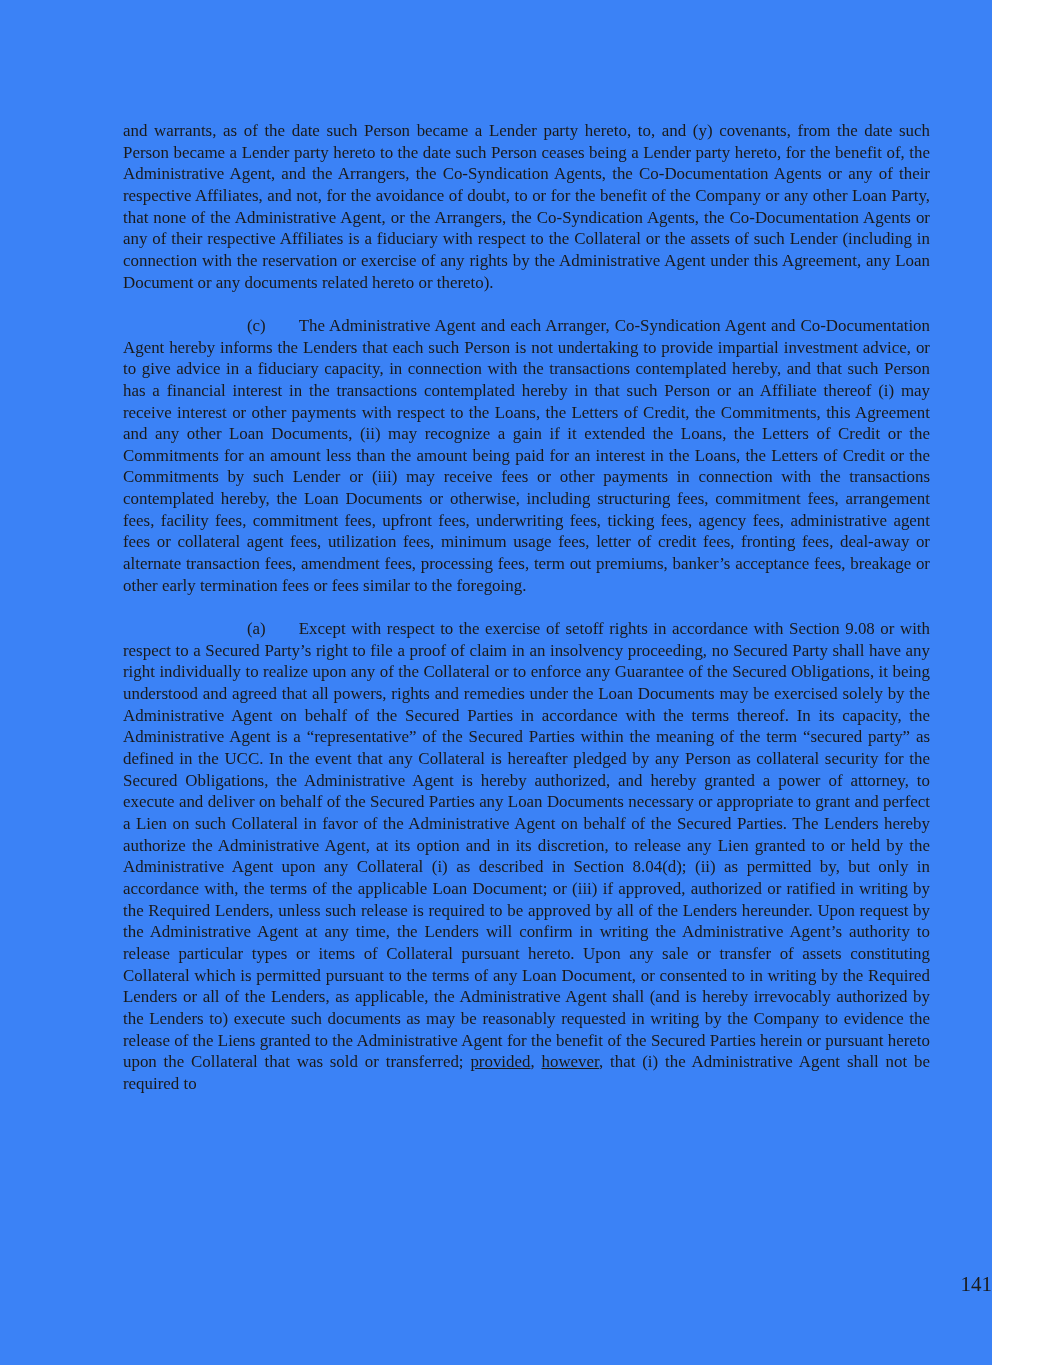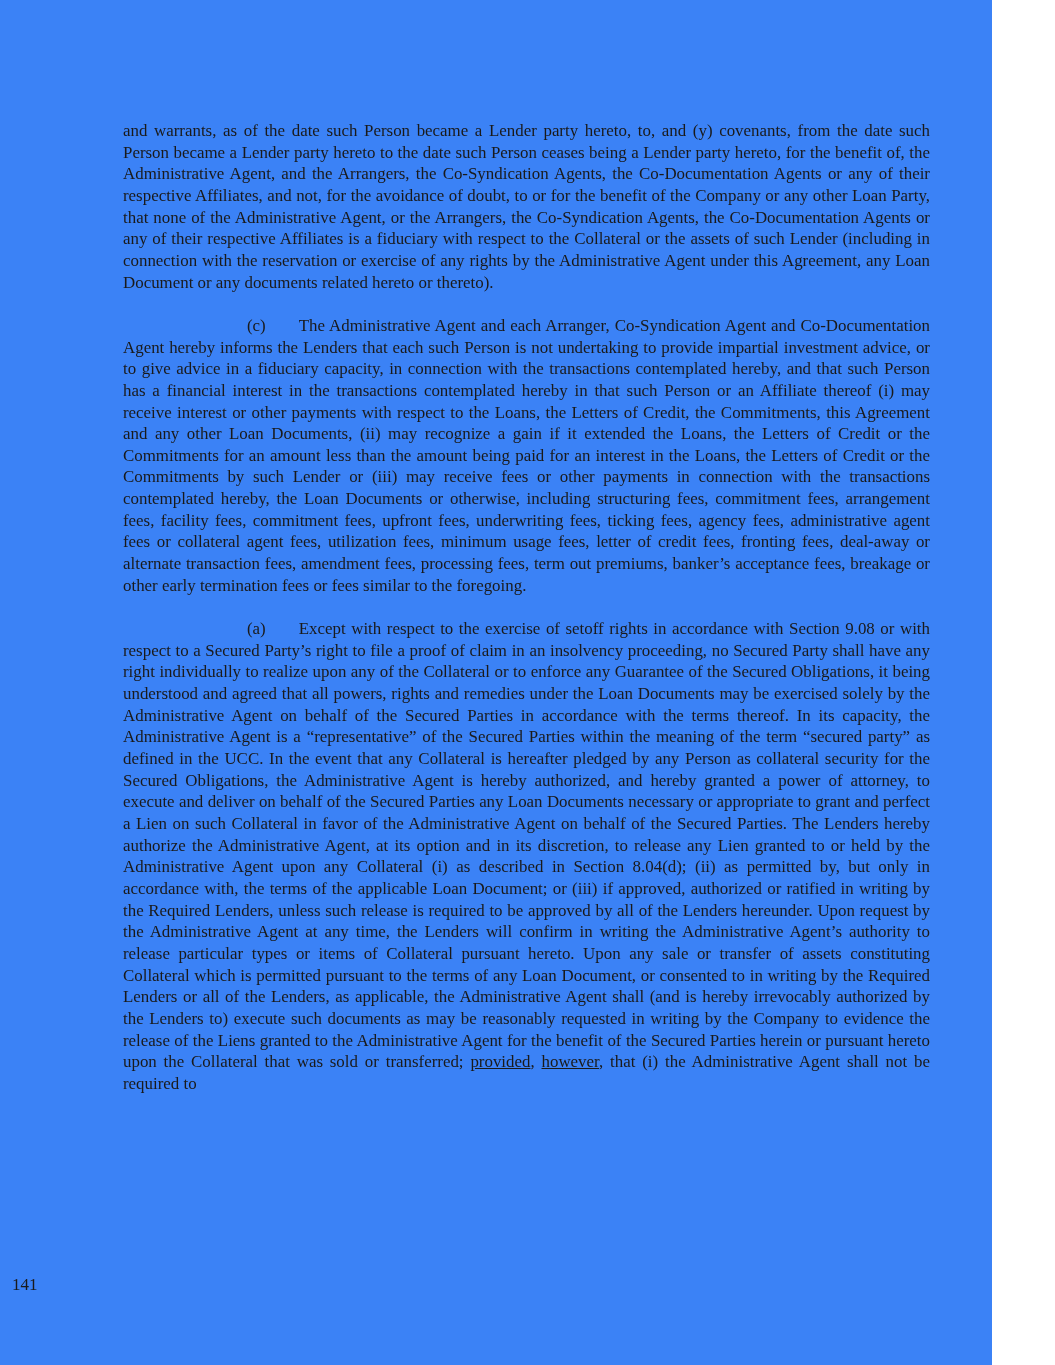--- a/index.html
+++ b/index.html
@@ -34,25 +34,25 @@
   }
   .tab-spacer {
     display: inline-block;
     width: 33px;
   }
   .u {
     text-decoration: underline;
   }
   .page-number {
     position: absolute;
-    left: 12px;
+    left: 0;
     top: 1274px;
     width: 100%;
-    text-align: left;
-    font-size: 17px;
+    text-align: right;
+    font-size: 21px;
     line-height: 21.65px;
   }
 </style>
 </head>
 <body>
 
 <main class="page">
   <div class="text-block" id="paragraphs">
       <p class="para"><span>and warrants, as of the date such Person became a Lender party hereto, to, and (y) covenants, from the date such Person became a Lender party hereto to the date such Person ceases being a Lender party hereto, for the benefit of, the Administrative Agent, and the Arrangers, the Co-Syndication Agents, the Co-Documentation Agents or any of their respective Affiliates, and not, for the avoidance of doubt, to or for the benefit of the Company or any other Loan Party, that none of the Administrative Agent, or the Arrangers, the Co-Syndication Agents, the Co-Documentation Agents or any of their respective Affiliates is a fiduciary with respect to the Collateral or the assets of such Lender (including in connection with the reservation or exercise of any rights by the Administrative Agent under this Agreement, any Loan Document or any documents related hereto or thereto).</span></p>
       <p class="para indent"><span>(c)</span><span class="tab-spacer"></span><span>The Administrative Agent and each Arranger, Co-Syndication Agent and Co-Documentation Agent hereby informs the Lenders that each such Person is not undertaking to provide impartial investment advice, or to give advice in a fiduciary capacity, in connection with the transactions contemplated hereby, and that such Person has a financial interest in the transactions contemplated hereby in that such Person or an Affiliate thereof (i) may receive interest or other payments with respect to the Loans, the Letters of Credit, the Commitments, this Agreement and any other Loan Documents, (ii) may recognize a gain if it extended the Loans, the Letters of Credit or the Commitments for an amount less than the amount being paid for an interest in the Loans, the Letters of Credit or the Commitments by such Lender or (iii) may receive fees or other payments in connection with the transactions contemplated hereby, the Loan Documents or otherwise, including structuring fees, commitment fees, arrangement fees, facility fees, commitment fees, upfront fees, underwriting fees, ticking fees, agency fees, administrative agent fees or collateral agent fees, utilization fees, minimum usage fees, letter of credit fees, fronting fees, deal-away or alternate transaction fees, amendment fees, processing fees, term out premiums, banker’s acceptance fees, breakage or other early termination fees or fees similar to the foregoing.</span></p>

